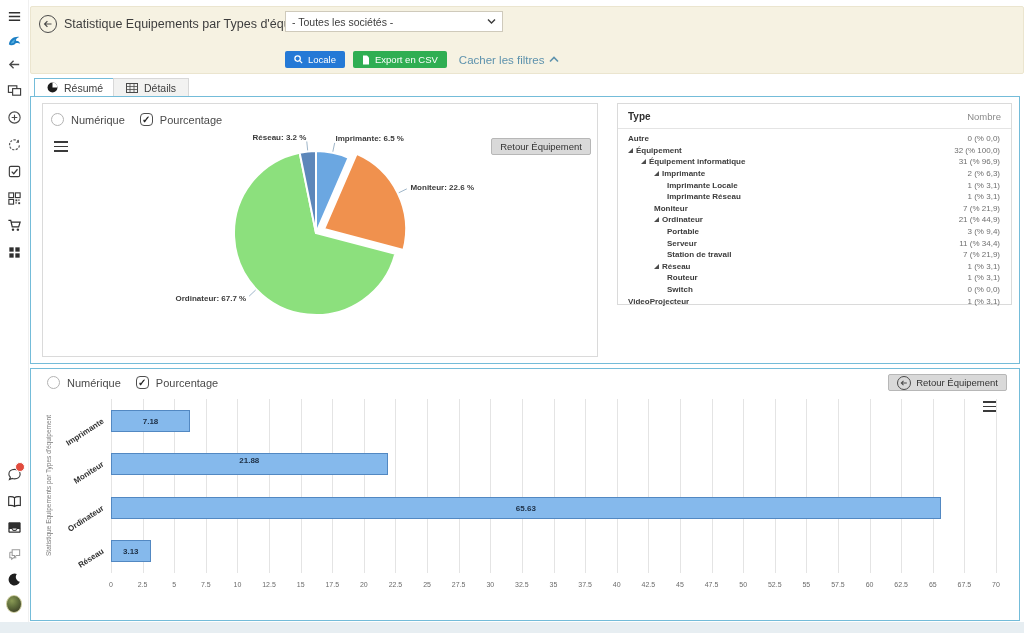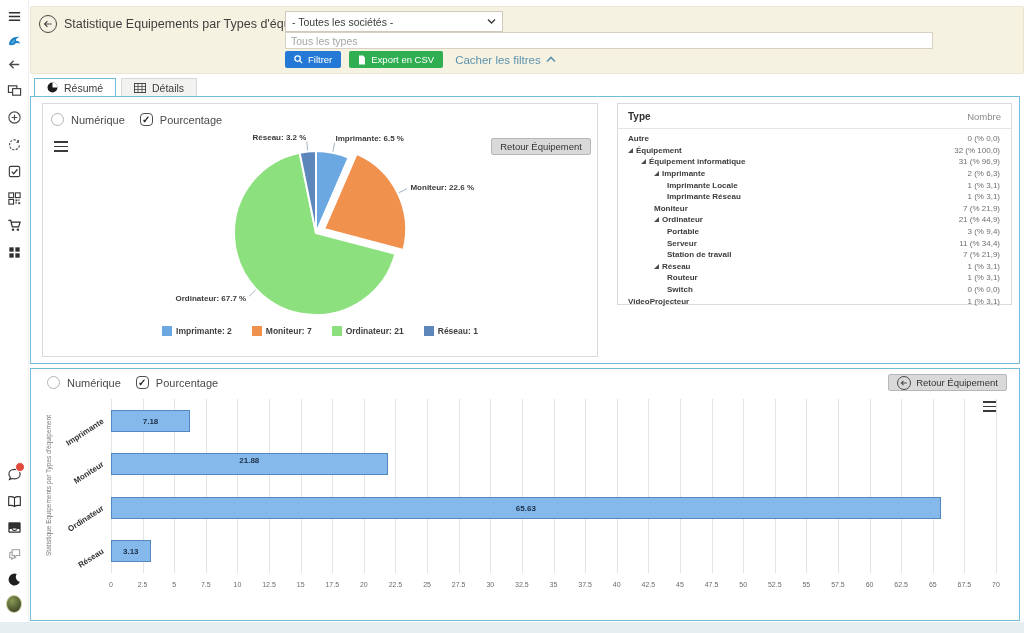--- a/index.html
+++ b/index.html
@@ -22,21 +22,21 @@
   .txt-input::placeholder{color:#a6a6a6;}
   .btn-row{position:absolute;left:254px;top:44px;display:flex;align-items:center;gap:8px;}
   .btn{display:flex;align-items:center;gap:5px;height:17px;padding:0 9px;border-radius:2px;font-size:9.5px;color:#fff;border:none;cursor:pointer;}
   .btn-blue{background:#2479d6;}
   .btn-green{background:#2fae52;}
   .link-filters{display:flex;align-items:center;gap:5px;color:#5d92ad;font-size:11.5px;cursor:pointer;margin-left:4px;}
 
   
   .tab{position:absolute;top:78px;height:18px;display:flex;align-items:center;gap:6px;padding:0 12px;font-size:10.5px;color:#3d3d3d;cursor:pointer;box-sizing:border-box;}
   .tab.active{left:34px;background:#fff;border:1px solid #74bcd9;border-bottom:none;z-index:3;}
-  .tab.inactive{left:121px;background:#f2f2f1;border:1px solid #d8d8d8;border-bottom:none;z-index:3;justify-content:center;}
+  .tab.inactive{left:113px;background:#f2f2f1;border:1px solid #d8d8d8;border-bottom:none;z-index:3;justify-content:center;}
 
   
   .panel{position:absolute;left:30px;width:990px;background:#fff;border:1px solid #74bcd9;box-sizing:border-box;}
   .panel1{top:96px;height:268px;}
   .panel2{top:368px;height:253px;}
 
   .card{position:absolute;background:#fff;border:1px solid #dadada;box-sizing:border-box;}
   .pie-card{left:42px;top:103px;width:556px;height:254px;}
   .type-card{left:617px;top:103px;width:395px;height:202px;}
 
@@ -195,29 +195,28 @@
       <span>Statistique Equipements par Types d'équipement</span>
     </div>
 
     <div class="sel">
       <span>- Toutes les sociétés -</span>
       <svg width="9" height="7" viewBox="0 0 9 7">
           <path d="M1 1.5 L4.5 5 L8 1.5" stroke="#3a3a3a" stroke-width="1.4" fill="none"></path>
         </svg>
     </div>
 
-    <input class="txt-input" type="text" placeholder="Tous les types" style="">
 
     <div class="btn-row">
       <button class="btn btn-blue">
         <svg width="9" height="9" viewBox="0 0 10 10">
             <circle cx="4" cy="4" r="3" fill="none" stroke="#fff" stroke-width="1.4"></circle>
             <path d="M6.3 6.3 L9 9" stroke="#fff" stroke-width="1.4"></path>
           </svg>
-        <span>Filtrer</span>
+        <span>Locale</span>
       </button>
       <button class="btn btn-green">
         <svg width="8" height="10" viewBox="0 0 8 10">
             <path d="M1 0.5 H5 L7 2.5 V9.5 H1 Z" fill="#fff"></path>
           </svg>
         <span>Export en CSV</span>
       </button>
       <span class="link-filters">
         <span>Cacher les filtres</span>
         <svg width="10" height="7" viewBox="0 0 10 7">
@@ -266,38 +265,20 @@
         <path d="M 281.0946472640973 125.0659581001416 L 313.6607742961493 49.81007879405516 A 82 82 0 0 1 360.388769260617 145.95715760617895 Z" fill="#f0914e" stroke="#ffffff" stroke-width="2" stroke-linejoin="round"></path>
         <path d="M 355.7452831441061 88.78534946811419 L 363.8399304082035 84.85130756825579" stroke="#9fb6c9" fill="none"></path>
         <text x="367.43755141446894" y="85.60284450165206" class="pie-label" text-anchor="start">Moniteur: 22.6 %</text>
         <path d="M 273 129 L 352.29412199651966 149.89119950603737 A 82 82 0 1 1 256.6237815978186 48.65188570449176 Z" fill="#8ce07d" stroke="#ffffff" stroke-width="2" stroke-linejoin="round"></path>
         <path d="M 212.67439936458706 186.00720926318587 L 206.13306917520495 192.18871388208555" stroke="#9fb6c9" fill="none"></path>
         <text x="203.22581131325734" y="197.4360492682632" class="pie-label" text-anchor="end">Ordinateur: 67.7 %</text>
         <path d="M 273 129 L 256.6237815978186 48.65188570449176 A 82 82 0 0 1 273 47 Z" fill="#5d87ba" stroke="#ffffff" stroke-width="2" stroke-linejoin="round"></path>
         <path d="M 264.66997766734914 46.41906559055208 L 263.7667222336882 37.46450643772039" stroke="#9fb6c9" fill="none"></path>
         <text x="263.3652753742833" y="35.98470236979519" class="pie-label" text-anchor="end">Réseau: 3.2 %</text>
       </svg>
-    <div class="legend">
-        <span class="legend-item">
-          <span class="swatch" style="background: rgb(107, 167, 225);"></span>
-          <span>Imprimante: 2</span>
-        </span>
-        <span class="legend-item">
-          <span class="swatch" style="background: rgb(240, 145, 78);"></span>
-          <span>Moniteur: 7</span>
-        </span>
-        <span class="legend-item">
-          <span class="swatch" style="background: rgb(140, 224, 125);"></span>
-          <span>Ordinateur: 21</span>
-        </span>
-        <span class="legend-item">
-          <span class="swatch" style="background: rgb(93, 135, 186);"></span>
-          <span>Réseau: 1</span>
-        </span>
-      </div>
   </div>
 
   <div class="card type-card">
     <div class="type-header">
       <span class="h1">Type</span>
       <span class="h2">Nombre</span>
     </div>
     <div class="type-rows">
         <div class="trow" style="padding-left: 10px; gap: 7px;">
           <span class="nm">Autre</span>

